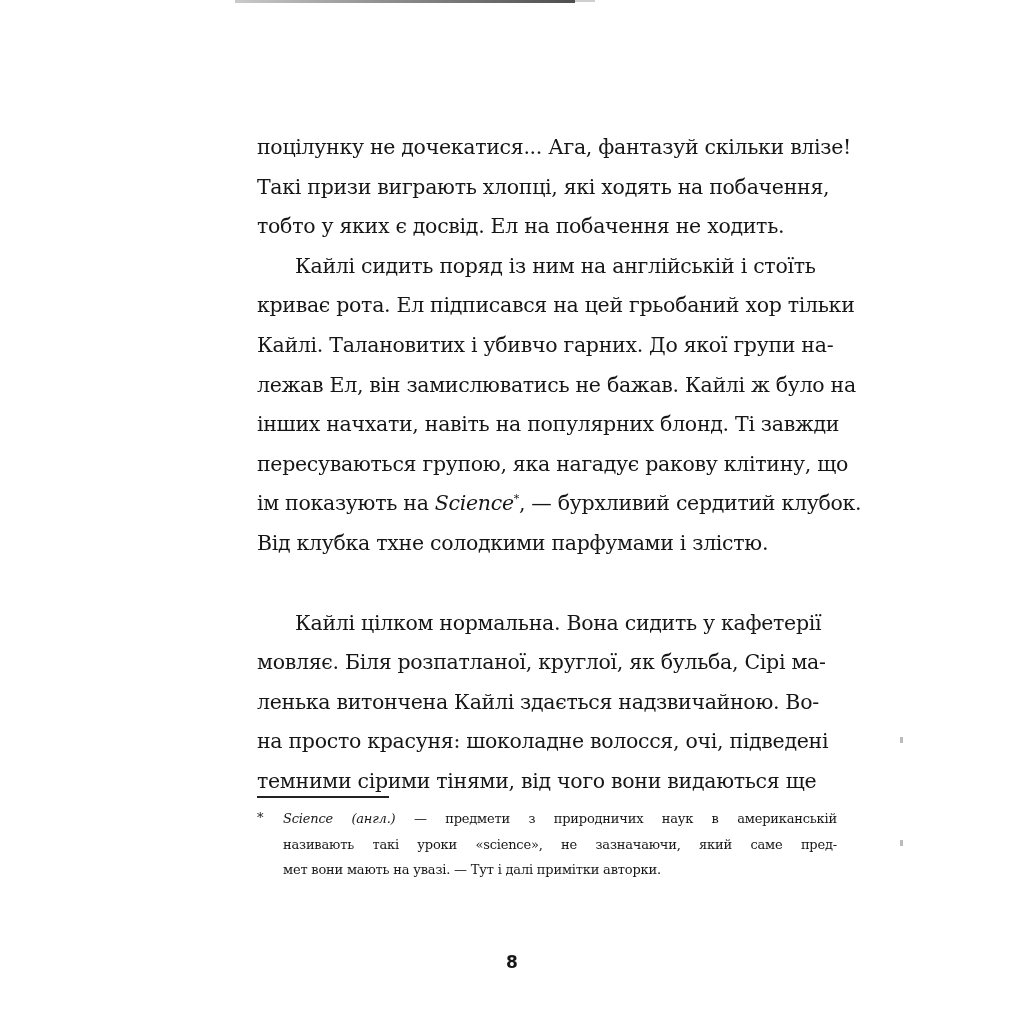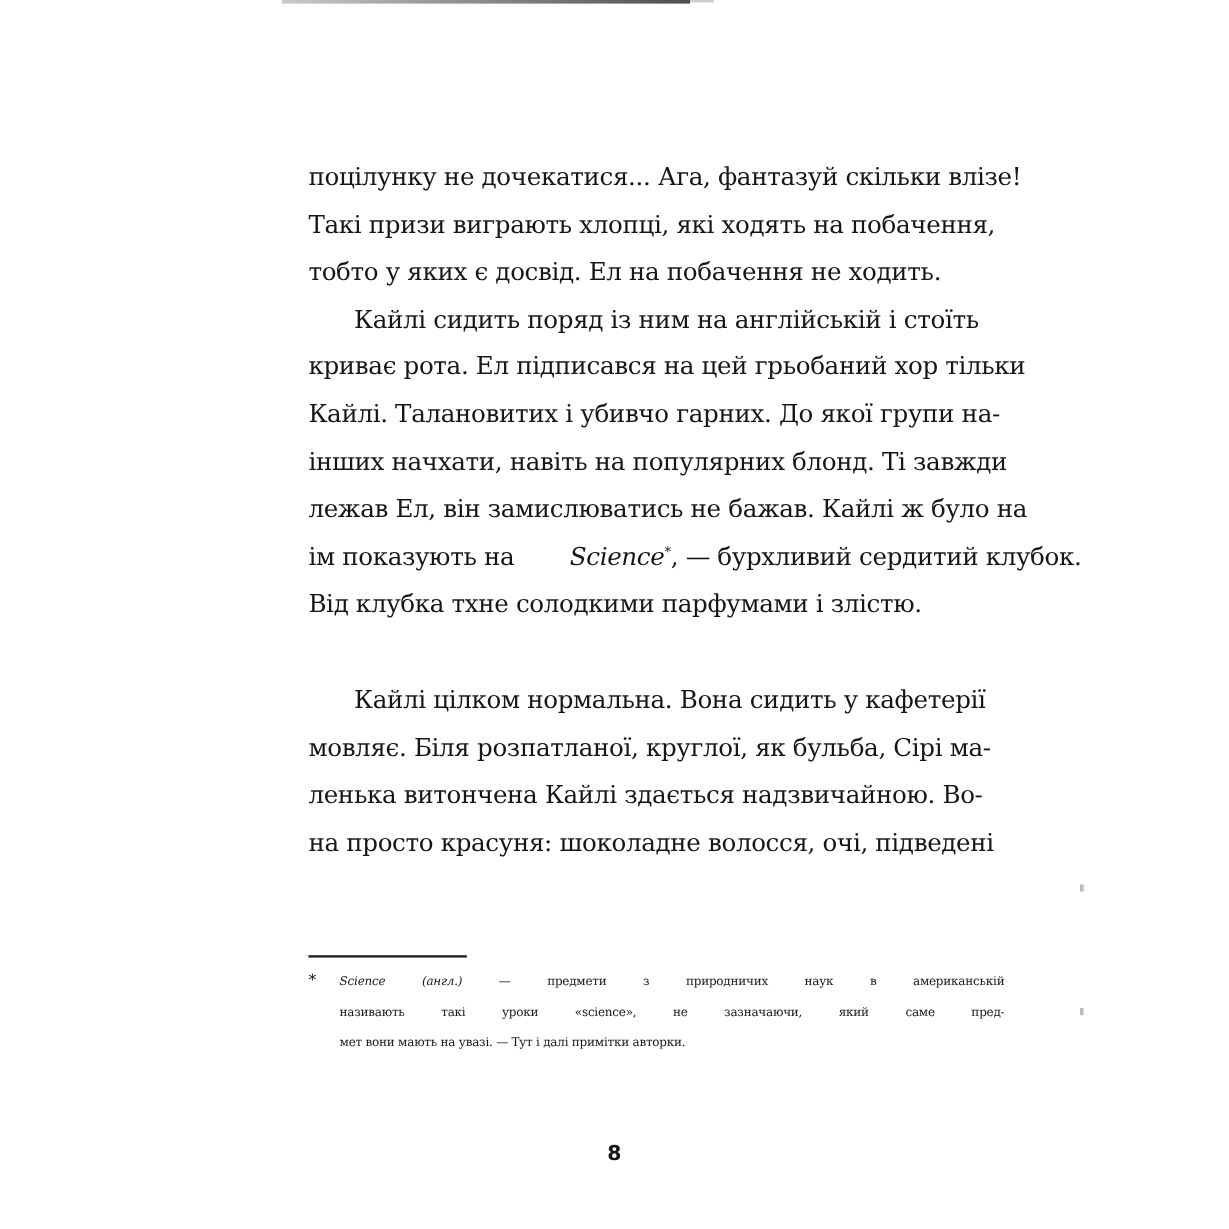--- a/index.html
+++ b/index.html
@@ -51,21 +51,20 @@
       text-align-last: left;
     }
     .line.indent {
       padding-left: 38px;
     }
     .gap {
       height: 40px;
     }
     .fn-ref {
       font-style: italic;
-      margin-left: 40px;
     }
     sup.fn-mark {
       font-size: 11px;
       vertical-align: super;
       line-height: 0;
     }
     .footnote-rule {
       position: absolute;
       left: 257px;
       top: 796px;
@@ -79,21 +78,21 @@
       top: 806px;
       width: 580px;
     }
     .footnote-marker {
       position: absolute;
       left: 0;
       top: 4px;
       font-size: 13px;
     }
     .fn-line {
-      font-size: 10px;
+      font-size: 13px;
       line-height: 25.5px;
       height: 25.5px;
       white-space: nowrap;
       padding-left: 26px;
       text-align: justify;
       text-align-last: justify;
       letter-spacing: -0.2px;
     }
     .fn-line.last {
       text-align-last: left;
@@ -133,33 +132,35 @@
     <div class="line last">тобто у яких є досвід. Ел на побачення не ходить.</div>
   </div>
 
   <div class="paragraph">
     <div class="line indent">Кайлі сидить поряд із ним на англійській і стоїть</div>
     <div class="line">криває рота. Ел підписався на цей грьобаний хор тільки</div>
   </div>
 
   <div class="paragraph">
     <div class="line">Кайлі. Талановитих і убивчо гарних. До якої групи на-</div>
+    <div class="line">лежав Ел, він замислюватись не бажав. Кайлі ж було на</div>
     <div class="line">інших начхати, навіть на популярних блонд. Ті завжди</div>
-    <div class="line">лежав Ел, він замислюватись не бажав. Кайлі ж було на</div>
+    <div class="line">пересуваються групою, яка нагадує ракову клітину, що</div>
     <div class="line"><span>ім показують на </span><span class="fn-ref">Science</span><sup class="fn-mark">*</sup><span>, — бурхливий сердитий клубок.</span></div>
     <div class="line last">Від клубка тхне солодкими парфумами і злістю.</div>
   </div>
 
   <div class="gap"></div>
 
   <div class="paragraph">
     <div class="line indent">Кайлі цілком нормальна. Вона сидить у кафетерії</div>
     <div class="line">мовляє. Біля розпатланої, круглої, як бульба, Сірі ма-</div>
     <div class="line">ленька витончена Кайлі здається надзвичайною. Во-</div>
     <div class="line">на просто красуня: шоколадне волосся, очі, підведені</div>
+    <div class="line">темними сірими тінями, від чого вони видаються ще</div>
   </div>
 </div>
 
 <div class="footnote-rule"></div>
 
 <div class="footnote">
   <span class="footnote-marker">*</span>
   <div class="fn-line"><span class="fn-italic">Science (англ.)</span><span> — предмети з природничих наук в американській</span></div>
   <div class="fn-line">називають такі уроки «science», не зазначаючи, який саме пред-</div>
   <div class="fn-line last">мет вони мають на увазі. — Тут і далі примітки авторки.</div>

